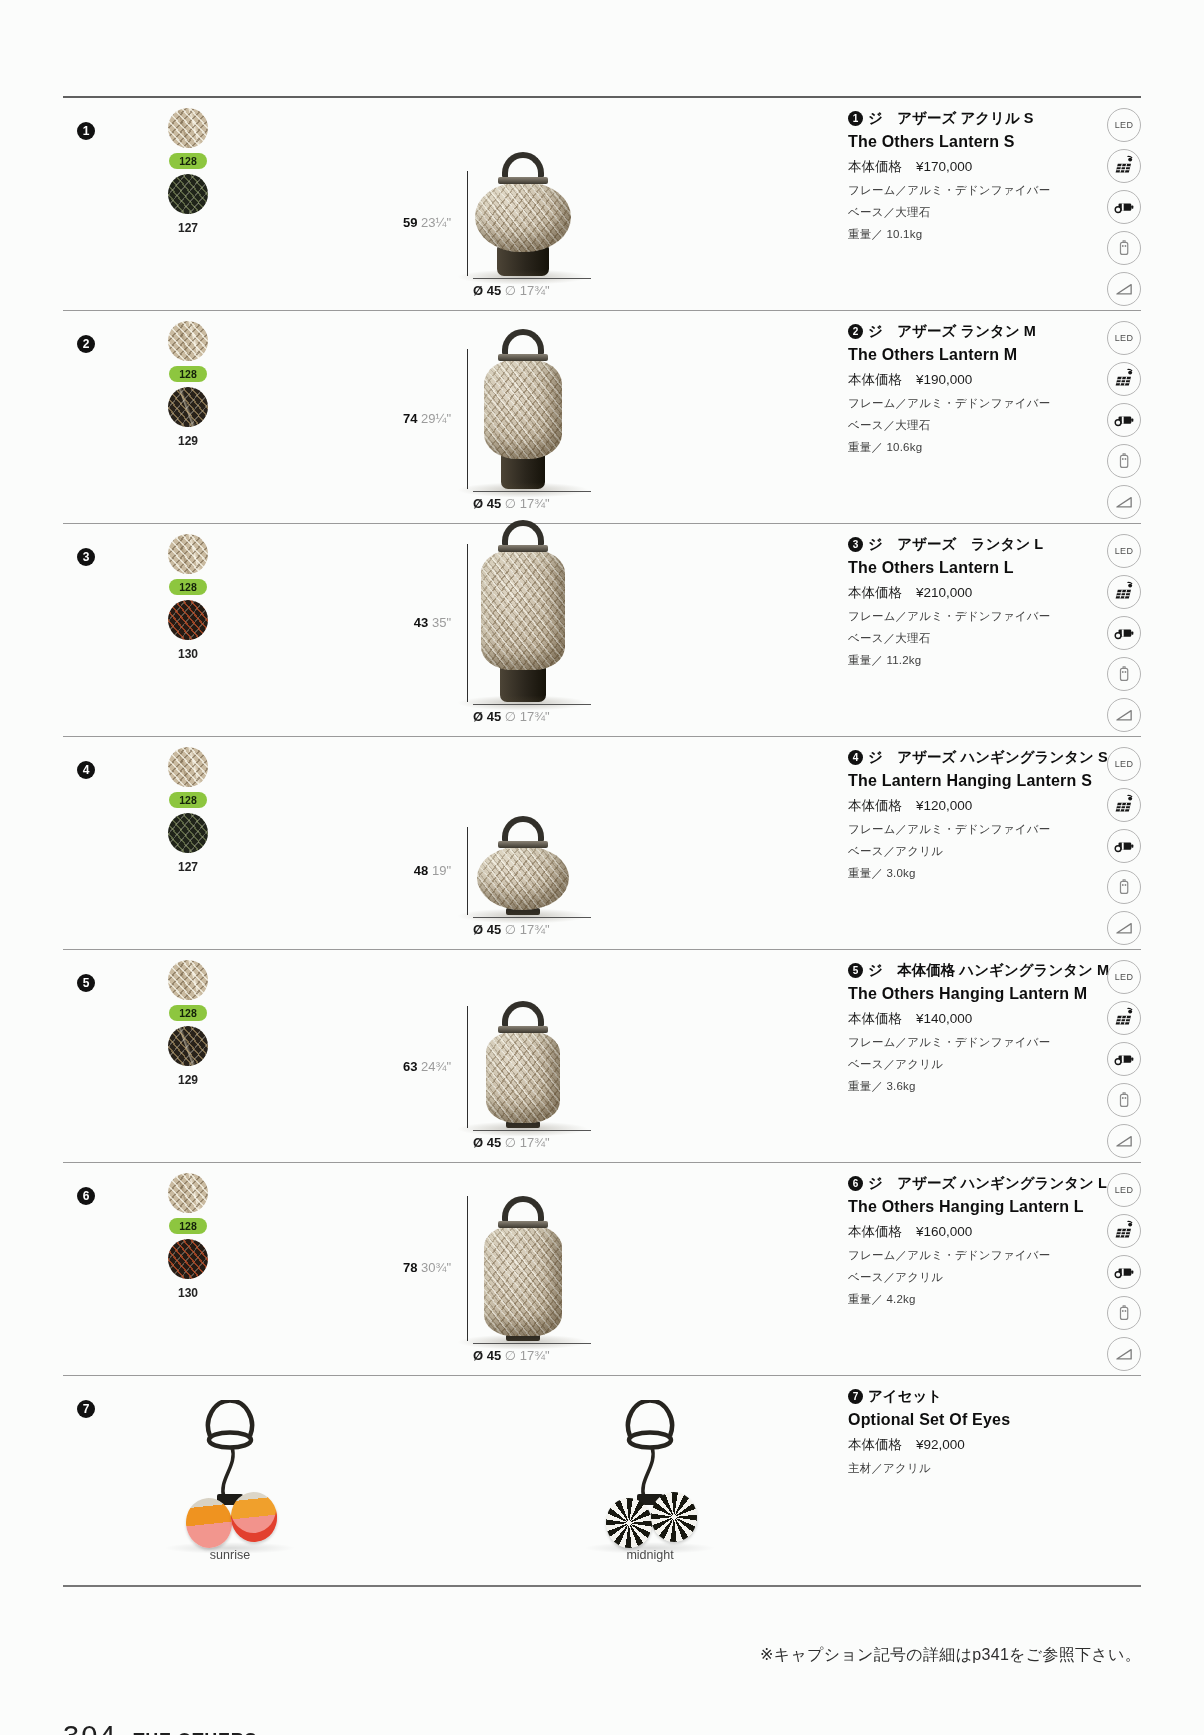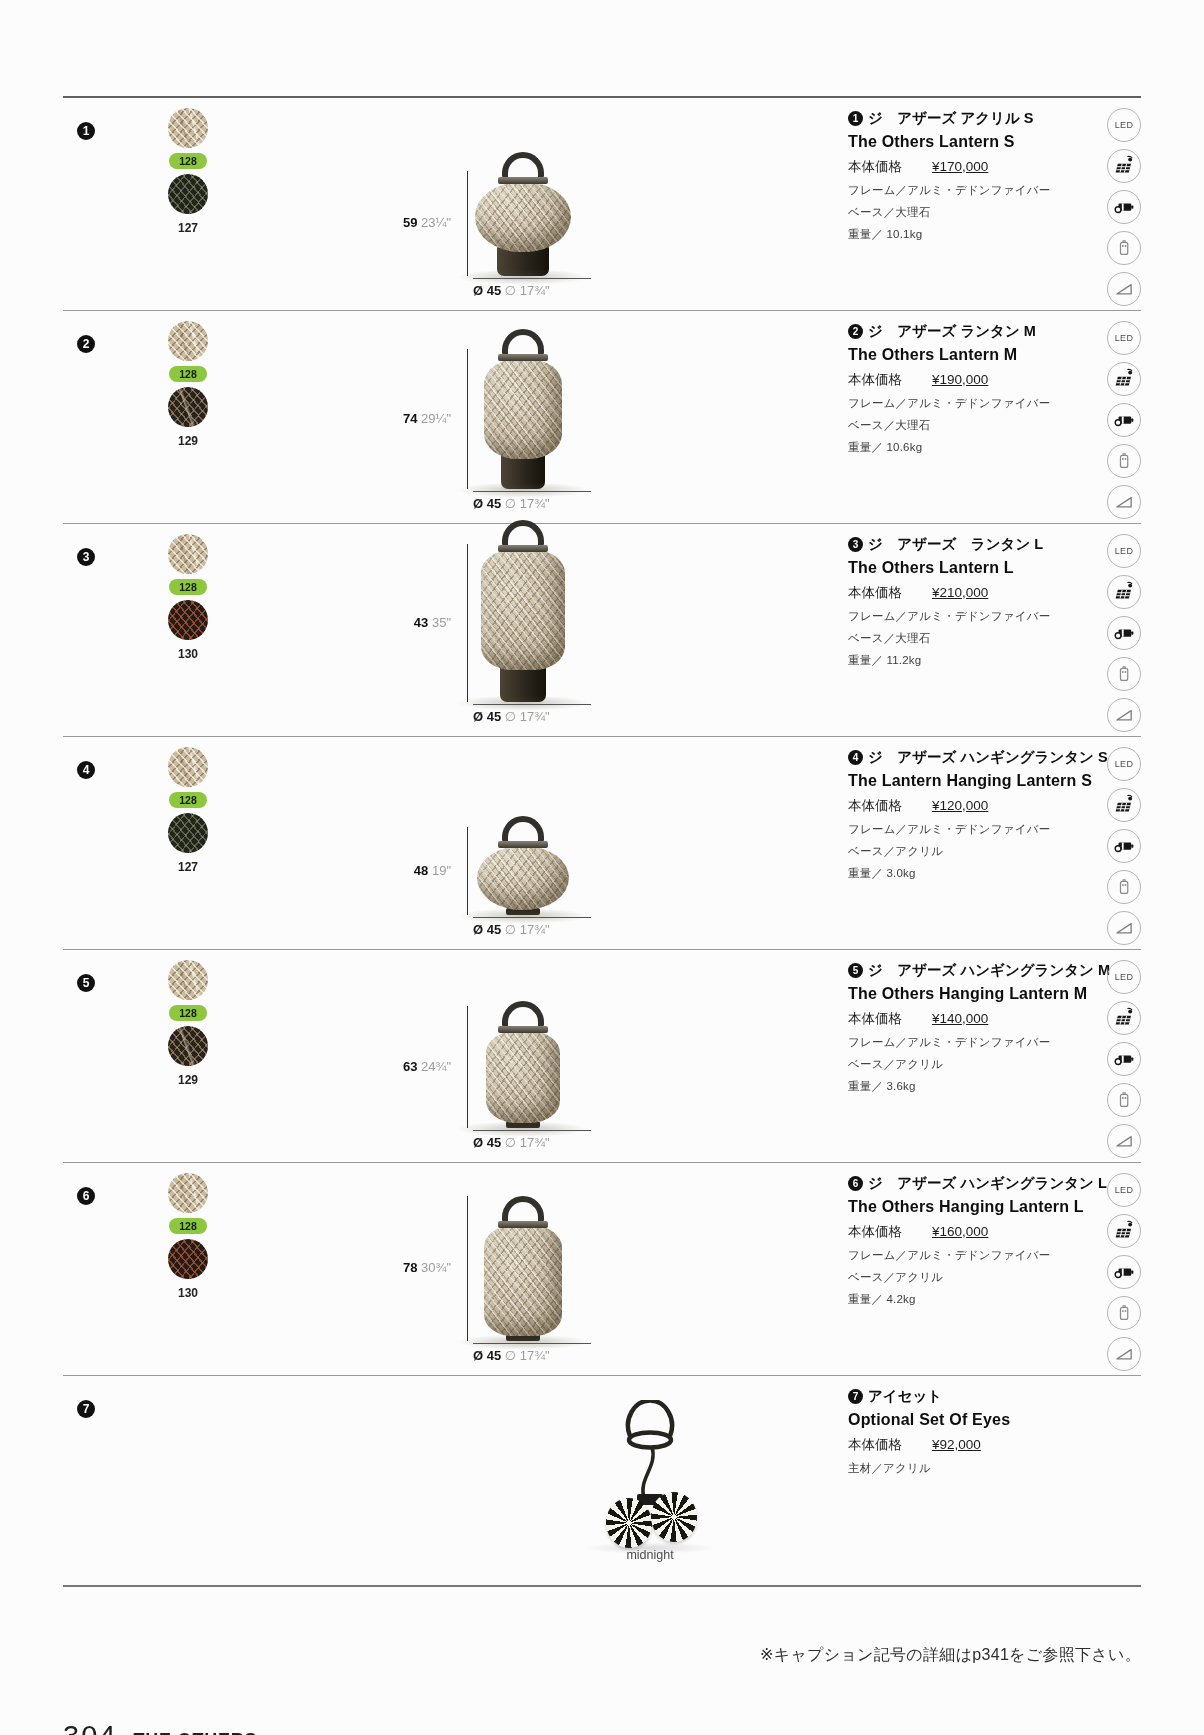--- a/index.html
+++ b/index.html
@@ -76,21 +76,21 @@
 
   
   .dia{position:absolute;left:410px;bottom:12px;width:118px;border-top:1px solid #555;
        padding-top:4px;font-size:13px;white-space:nowrap;}
 
   
   .tblock{position:absolute;left:785px;top:11px;width:300px;}
   .t-jp{display:flex;align-items:center;font-size:14.5px;font-weight:bold;color:#0e0e0e;white-space:nowrap;}
   .t-en{font-size:16px;font-weight:bold;letter-spacing:.2px;margin-top:5px;color:#0e0e0e;}
   .t-price{font-size:13.5px;margin-top:7px;color:#1c1c1c;}
-  .t-price b{margin-left:30px;font-weight:normal;text-decoration:underline;}
+  .t-price b{margin-left:14px;font-weight:normal;}
   .t-spec{font-size:11.5px;color:#3d3d3d;margin-top:7px;letter-spacing:.2px;}
 
   
   .icons{position:absolute;left:1044px;top:10px;width:34px;display:flex;flex-direction:column;gap:7px;}
   .icircle{width:34px;height:34px;border:1px solid #b5b5b5;border-radius:50%;box-sizing:border-box;
            display:flex;align-items:center;justify-content:center;background:transparent;}
   .icircle .led{font-style:normal;font-size:9px;letter-spacing:.4px;color:#4e4e4e;}
 
   
   .eye{position:absolute;top:24px;width:120px;height:162px;}
@@ -422,21 +422,21 @@
         <span class="lan-body"></span>
         <span class="lan-foot"></span>
       </div>
       <div class="dia">
         <b>Ø 45</b>
         <span class="in">∅ 17¾"</span>
       </div>
       <div class="tblock">
         <div class="t-jp">
             <span class="badge small">5</span>
-            <span>ジ　アザーズ ハンギングランタン M</span>
+            <span>ジ　本体価格 ハンギングランタン M</span>
           </div>
         <div class="t-en">The Others Hanging Lantern M</div>
         <div class="t-price"><span>本体価格</span><b>¥140,000</b></div>
         <div class="t-spec">フレーム／アルミ・デドンファイバー</div>
         <div class="t-spec">ベース／アクリル</div>
         <div class="t-spec">重量／ 3.6kg</div>
       </div>
       <div class="icons">
         <span class="icircle">
             <i class="led">LED</i>
@@ -522,20 +522,28 @@
             <svg width="22" height="22">
               <use href="#i-dimmer"></use>
             </svg>
           </span>
       </div>
     </section>
 
     <section class="prow eyerow">
       <span class="badge main">7</span>
 
+      <div class="eye e-sunrise" style="left:107px">
+        <svg class="frame" width="120" height="150">
+            <use href="#eye-frame"></use>
+          </svg>
+        <span class="disc ldisc"></span>
+        <span class="disc rdisc"></span>
+        <span class="eye-label">sunrise</span>
+      </div>
       <div class="eye e-midnight" style="left:527px">
         <svg class="frame" width="120" height="150">
             <use href="#eye-frame"></use>
           </svg>
         <span class="disc ldisc"></span>
         <span class="disc rdisc"></span>
         <span class="eye-label">midnight</span>
       </div>
 
       <div class="tblock">

